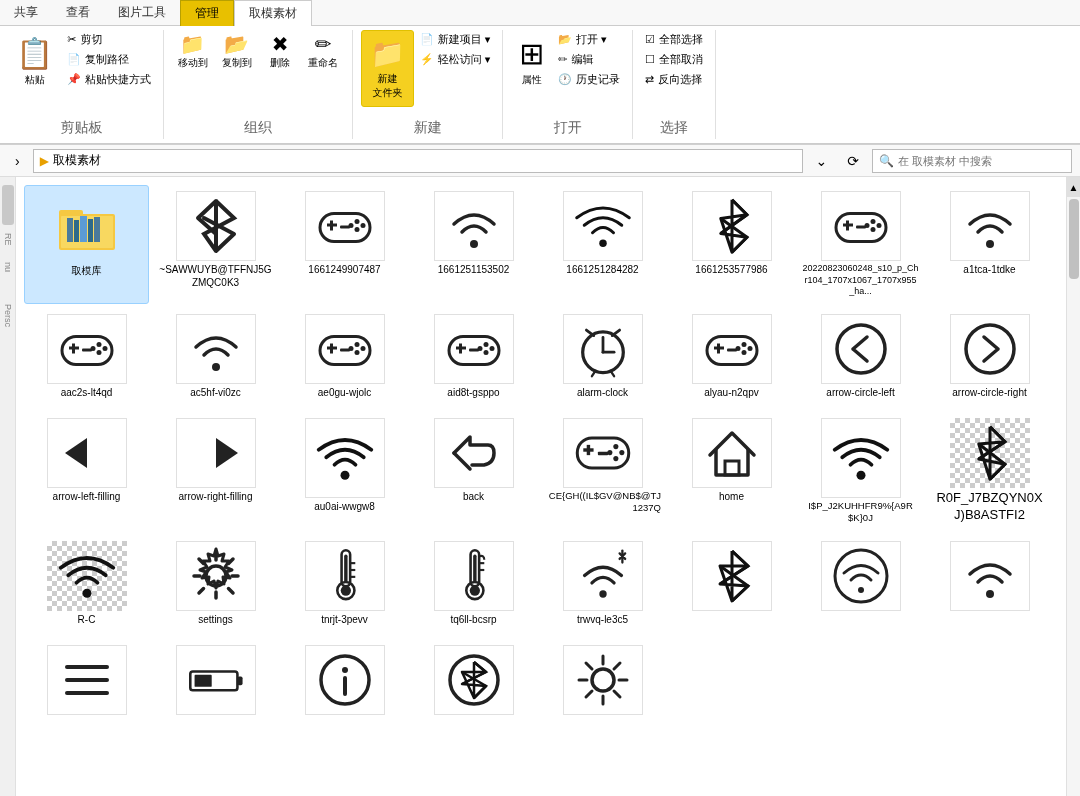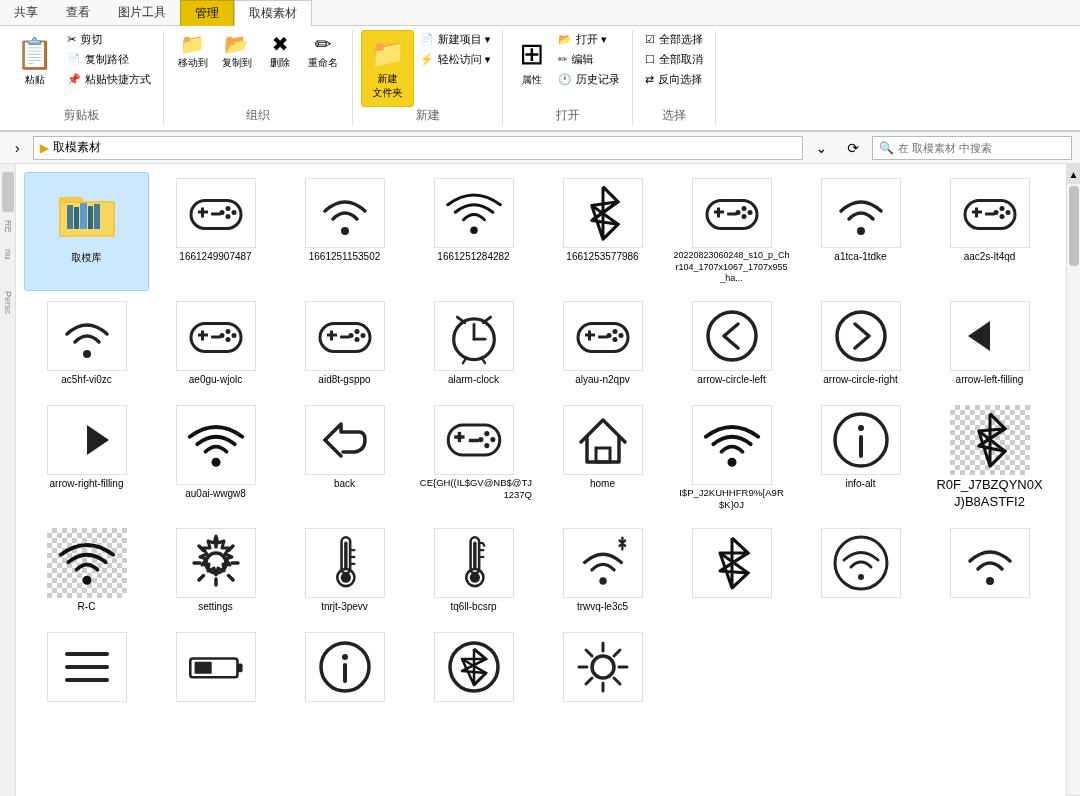--- a/index.html
+++ b/index.html
@@ -7,21 +7,21 @@
 
     
     .ribbon { background: #f8f8f8; border-bottom: 1px solid #d0d0d0; }
     .ribbon-tabs { display: flex; background: #f8f8f8; border-bottom: 1px solid #ccc; }
     .ribbon-tab { padding: 4px 14px; font-size: 12px; cursor: pointer; color: #333; text-align: right; }
     .ribbon-tab.active { background: #fff; border: 1px solid #ccc; border-bottom: none; margin-bottom: -1px; }
     .ribbon-tab.highlight { background: #e8c000; color: #000; border: 1px solid #b8a000; border-bottom: none; margin-bottom: -1px; }
     .ribbon-content { display: flex; align-items: stretch; padding: 4px 0; background: #fff; border-bottom: 1px solid #ccc; }
     .ribbon-group { display: flex; flex-direction: column; align-items: center; padding: 0 8px; border-right: 1px solid #e0e0e0; }
     .ribbon-group-inner { display: flex; align-items: flex-start; gap: 2px; flex: 1; }
-    .ribbon-group-label { font-size: 12px; color: #666; margin-top: 0; text-align: center; padding-bottom: 2px; }
+    .ribbon-group-label { font-size: 14px; color: #666; margin-top: 12px; text-align: center; padding-bottom: 2px; }
     .ribbon-btn { display: flex; flex-direction: column; align-items: center; padding: 4px 6px; cursor: pointer; border-radius: 3px; min-width: 40px; }
     .ribbon-btn .icon { font-size: 20px; line-height: 1; }
     .ribbon-btn .label { font-size: 10px; margin-top: 2px; text-align: center; white-space: nowrap; }
     .ribbon-btn-small { display: flex; align-items: center; gap: 4px; padding: 2px 4px; cursor: pointer; border-radius: 2px; white-space: nowrap; font-size: 11px; }
     .ribbon-col { display: flex; flex-direction: column; gap: 1px; }
     .ribbon-btn-large { display: flex; flex-direction: column; align-items: center; padding: 6px 8px; cursor: pointer; border-radius: 3px; }
     .ribbon-btn-large .icon { font-size: 30px; }
     .ribbon-btn-large .label { font-size: 10px; margin-top: 2px; }
 
     
@@ -208,20 +208,30 @@
             <rect x="10" y="16" width="6" height="24" fill="#4a7a9b"></rect>
             <rect x="17" y="18" width="5" height="22" fill="#2d6a8a"></rect>
             <rect x="23" y="14" width="7" height="26" fill="#5b9bd5"></rect>
             <rect x="31" y="17" width="5" height="23" fill="#2d6a8a"></rect>
             <rect x="37" y="15" width="6" height="25" fill="#4a7a9b"></rect>
           </svg>
         </div>
         <div class="file-name">取模库</div>
       </div>
 
+      <div class="file-item">
+        <div class="file-icon icon-bg-white">
+          <svg viewBox="0 0 60 60" xmlns="http://www.w3.org/2000/svg">
+            <path d="M30 5 L30 55 L48 38 L18 22 L48 38 L30 55 L30 5 L12 22 L30 38" stroke="#222" stroke-width="4" fill="none" stroke-linejoin="round"></path>
+            <path d="M30 5 L48 22 L18 38 L30 55" stroke="#222" stroke-width="4" fill="none"></path>
+            <path d="M12 22 L30 5" stroke="none"></path>
+          </svg>
+        </div>
+        <div class="file-name">~SAWWUYB@TFFNJ5GZMQC0K3</div>
+      </div>
 
       <div class="file-item">
         <div class="file-icon icon-bg-white">
           <svg viewBox="0 0 60 45" xmlns="http://www.w3.org/2000/svg">
             <rect x="5" y="10" width="50" height="28" rx="14" fill="none" stroke="#222" stroke-width="3"></rect>
             <rect x="12" y="20" width="10" height="3" fill="#222"></rect>
             <rect x="15" y="17" width="3" height="10" fill="#222"></rect>
             <circle cx="42" cy="18" r="2.5" fill="#222"></circle>
             <circle cx="48" cy="22" r="2.5" fill="#222"></circle>
             <circle cx="36" cy="22" r="2.5" fill="#222"></circle>
@@ -476,30 +486,20 @@
           <svg viewBox="0 0 80 70" xmlns="http://www.w3.org/2000/svg" width="80" height="80">
             <circle cx="40" cy="58" r="6" fill="#111"></circle>
             <path d="M26 44 Q40 30 54 44" stroke="#111" stroke-width="5" fill="none" stroke-linecap="round"></path>
             <path d="M15 34 Q40 14 65 34" stroke="#111" stroke-width="5" fill="none" stroke-linecap="round"></path>
             <path d="M5 24 Q40 -2 75 24" stroke="#111" stroke-width="5" fill="none" stroke-linecap="round"></path>
           </svg>
         </div>
         <div class="file-name" style="font-size:9.5px;">I$P_J2KUHHFR9%{A9R$K}0J</div>
       </div>
 
-      <div class="file-item">
-        <div class="file-icon icon-bg-white">
-          <svg viewBox="0 0 60 60" xmlns="http://www.w3.org/2000/svg">
-            <circle cx="30" cy="30" r="26" fill="none" stroke="#222" stroke-width="3.5"></circle>
-            <circle cx="30" cy="18" r="3" fill="#222"></circle>
-            <line x1="30" y1="27" x2="30" y2="46" stroke="#222" stroke-width="4" stroke-linecap="round"></line>
-          </svg>
-        </div>
-        <div class="file-name">info-alt</div>
-      </div>
 
 
       <div class="file-item">
         <div class="file-icon icon-bg-check">
           <svg viewBox="0 0 60 80" xmlns="http://www.w3.org/2000/svg">
             <path d="M30 5 L30 75 M30 5 L50 25 L15 48 L50 55 L30 75 L15 28 L50 25" stroke="#111" stroke-width="4" fill="none" stroke-linejoin="round"></path>
             <path d="M30 5 L50 25 L15 48" stroke="#111" stroke-width="4" fill="none"></path>
             <path d="M15 28 L50 55 L30 75" stroke="#111" stroke-width="4" fill="none"></path>
           </svg>
         </div>

